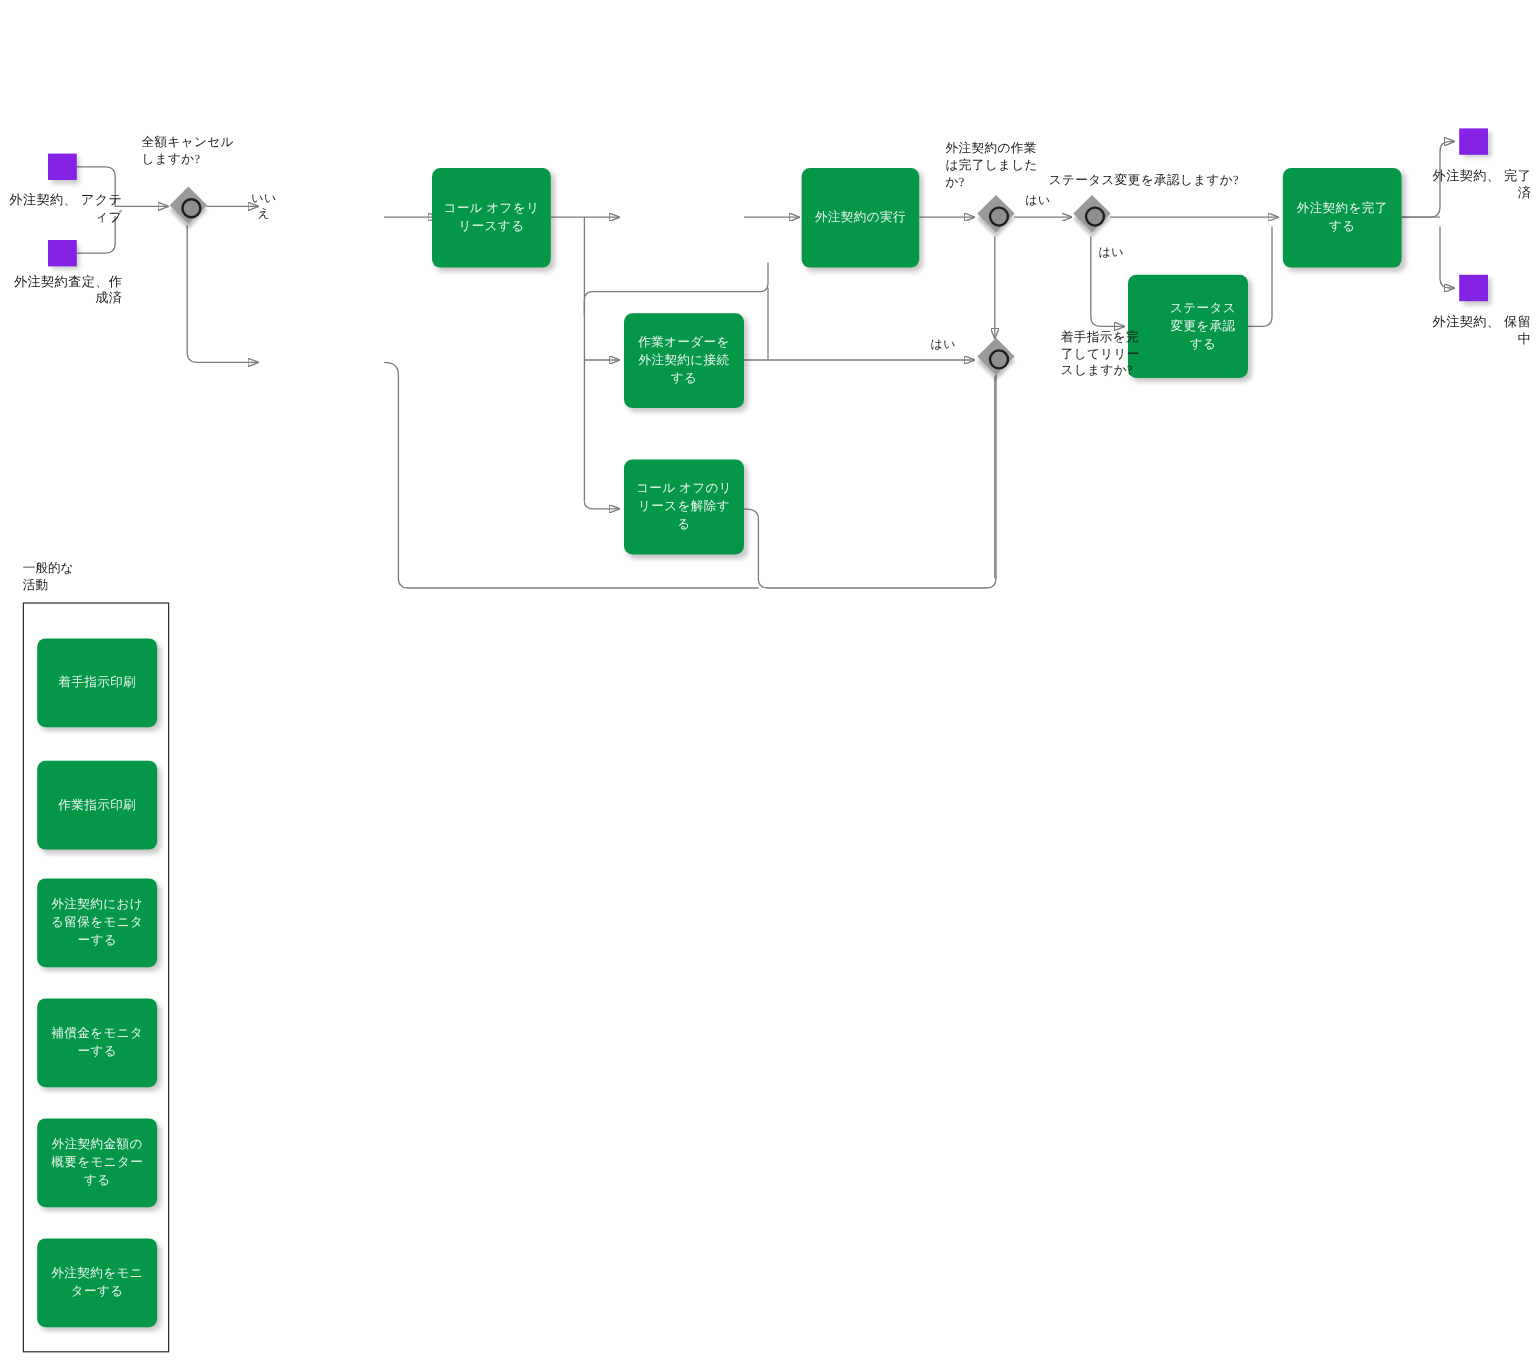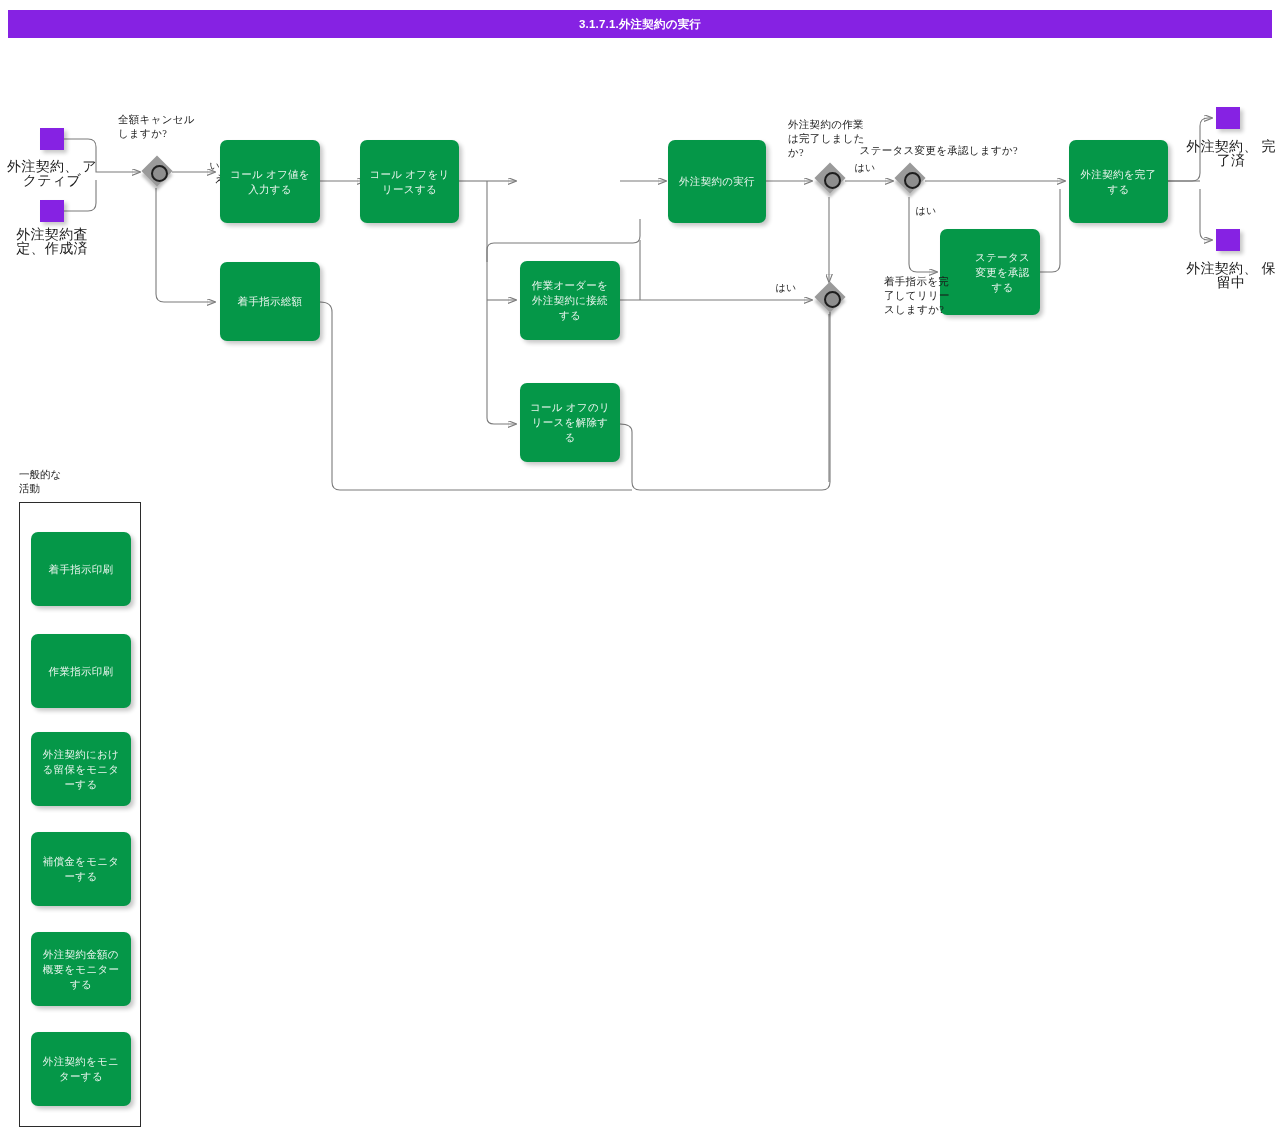--- a/index.html
+++ b/index.html
@@ -40,21 +40,21 @@
   }
   .task span{display:block;}
 
   
   .event{
     position:absolute;width:24px;height:22px;
     background:#8622E3;
     box-shadow:3px 3px 4px rgba(0,0,0,.22);
   }
   .event-label{
-    position:absolute;text-align:center;font-size:14px;line-height:14px;
+    position:absolute;text-align:right;font-size:11px;line-height:14px;
     color:#1a1a1a;letter-spacing:.3px;
   }
 
   
   .gateway{position:absolute;width:32px;height:32px;}
   .gateway .diamond{
     position:absolute;left:2px;top:2px;width:22px;height:22px;
     background:#9a9a9a;
     transform:rotate(45deg);
     box-shadow:3px 3px 3px rgba(0,0,0,.25);
@@ -84,23 +84,20 @@
     position:absolute;left:19px;top:468px;width:122px;
     text-align:left;font-size:10.5px;line-height:14px;color:#1a1a1a;
   }
   .panel .task{left:11px;width:100px;height:74px;}
 </style>
 </head>
 <body>
 
 <div id="canvas">
 
-  <div class="title-bar">
-    <span class="title-text">3.1.7.1.外注契約の実行</span>
-  </div>
 
   <svg id="wires">
     <defs>
       <marker id="ah" markerWidth="9" markerHeight="7" refX="8.4" refY="3.5" orient="auto" markerUnits="userSpaceOnUse">
         <path d="M0,0 L9,3.5 L0,7 z" fill="#7b7b7b" stroke="none"></path>
       </marker>
     </defs>
 
     <path d="M64,139 L88,139 Q96,139 96,147 L96,172 L140,172" marker-end="url(#ah)"></path>
     <path d="M64,211 L88,211 Q96,211 96,203 L96,180"></path>
@@ -155,27 +152,21 @@
   <div class="event" style="left:40px;top:200px;"></div>
   <div class="event-label" style="left:2px;top:228px;width:100px;">外注契約査定、作成済</div>
 
   <div class="cond-label" style="left:118px;top:113px;width:80px;">全額キャンセルしますか?</div>
   <div class="gateway" style="left:144px;top:158px;">
     <div class="diamond"></div>
     <div class="ring"></div>
   </div>
   <div class="flow-label" style="left:176px;top:159px;width:22px;margin-left:33px;">いいえ</div>
 
-  <div class="task" style="left:220px;top:140px;width:100px;height:83px;">
-    <span>コール オフ値を入力する</span>
-  </div>
-
-  <div class="task" style="left:220px;top:262px;width:100px;height:79px;">
-    <span>着手指示総額</span>
-  </div>
+
 
   <div class="task" style="left:360px;top:140px;width:99px;height:83px;">
     <span>コール オフをリリースする</span>
   </div>
 
 
   <div class="task" style="left:520px;top:383px;width:100px;height:79px;">
     <span>コール オフのリリースを解除する</span>
   </div>
 
@@ -195,21 +186,21 @@
     <span>外注契約を完了する</span>
   </div>
 
   <div class="cond-label" style="left:788px;top:118px;width:78px;">外注契約の作業は完了しましたか?</div>
   <div class="gateway" style="left:817px;top:165px;">
     <div class="diamond"></div>
     <div class="ring"></div>
   </div>
   <div class="flow-label" style="left:853px;top:161px;width:24px;">はい</div>
 
-  <div class="cond-label" style="left:838px;top:144px;width:180px;text-align:right;">ステータス変更を承認しますか?</div>
+  <div class="cond-label" style="left:874px;top:144px;width:180px;text-align:left;">ステータス変更を承認しますか?</div>
   <div class="gateway" style="left:897px;top:165px;">
     <div class="diamond"></div>
     <div class="ring"></div>
   </div>
   <div class="flow-label" style="left:914px;top:204px;width:24px;">はい</div>
 
   <div class="gateway" style="left:817px;top:284px;">
     <div class="diamond"></div>
     <div class="ring"></div>
   </div>

